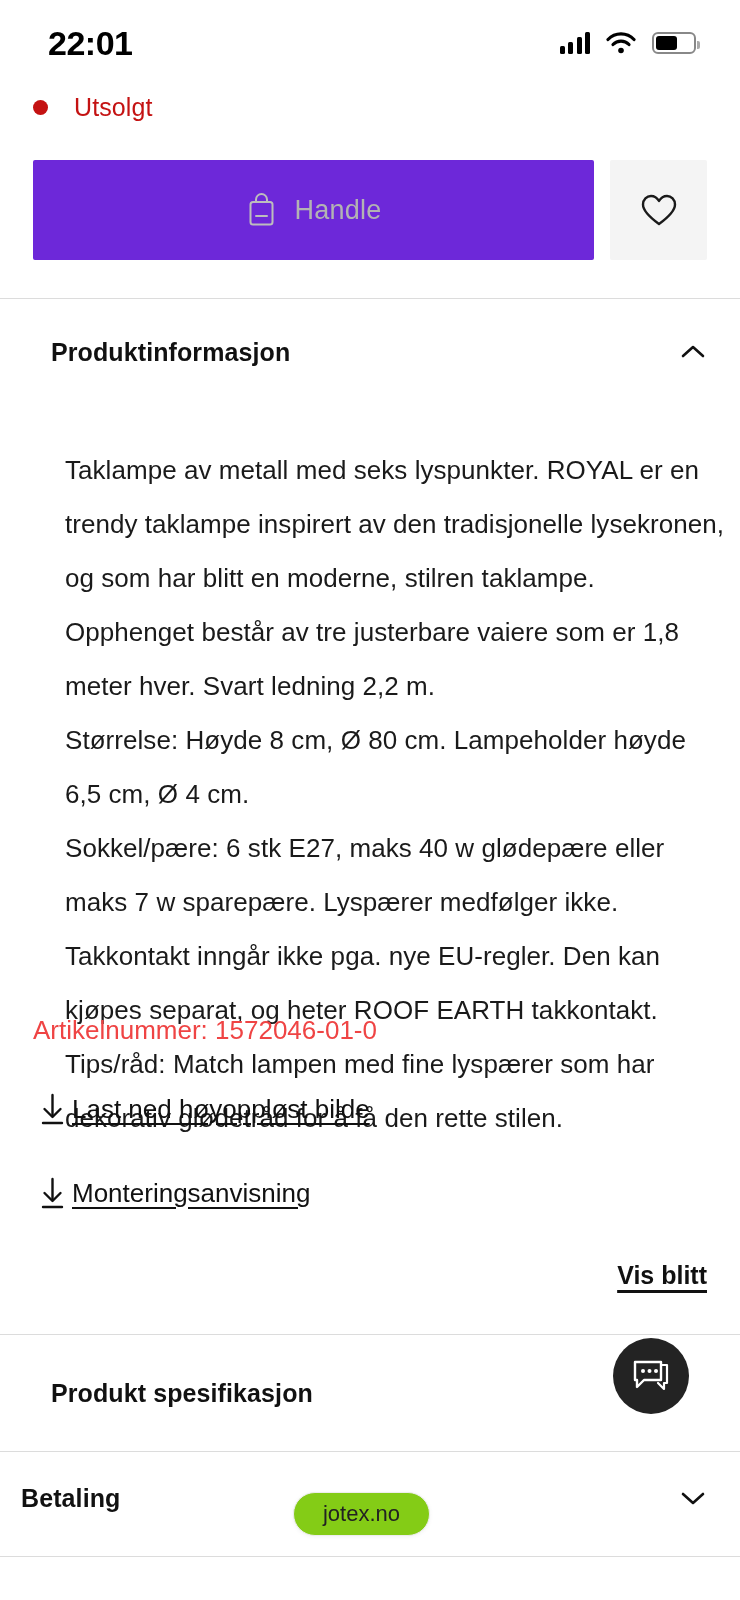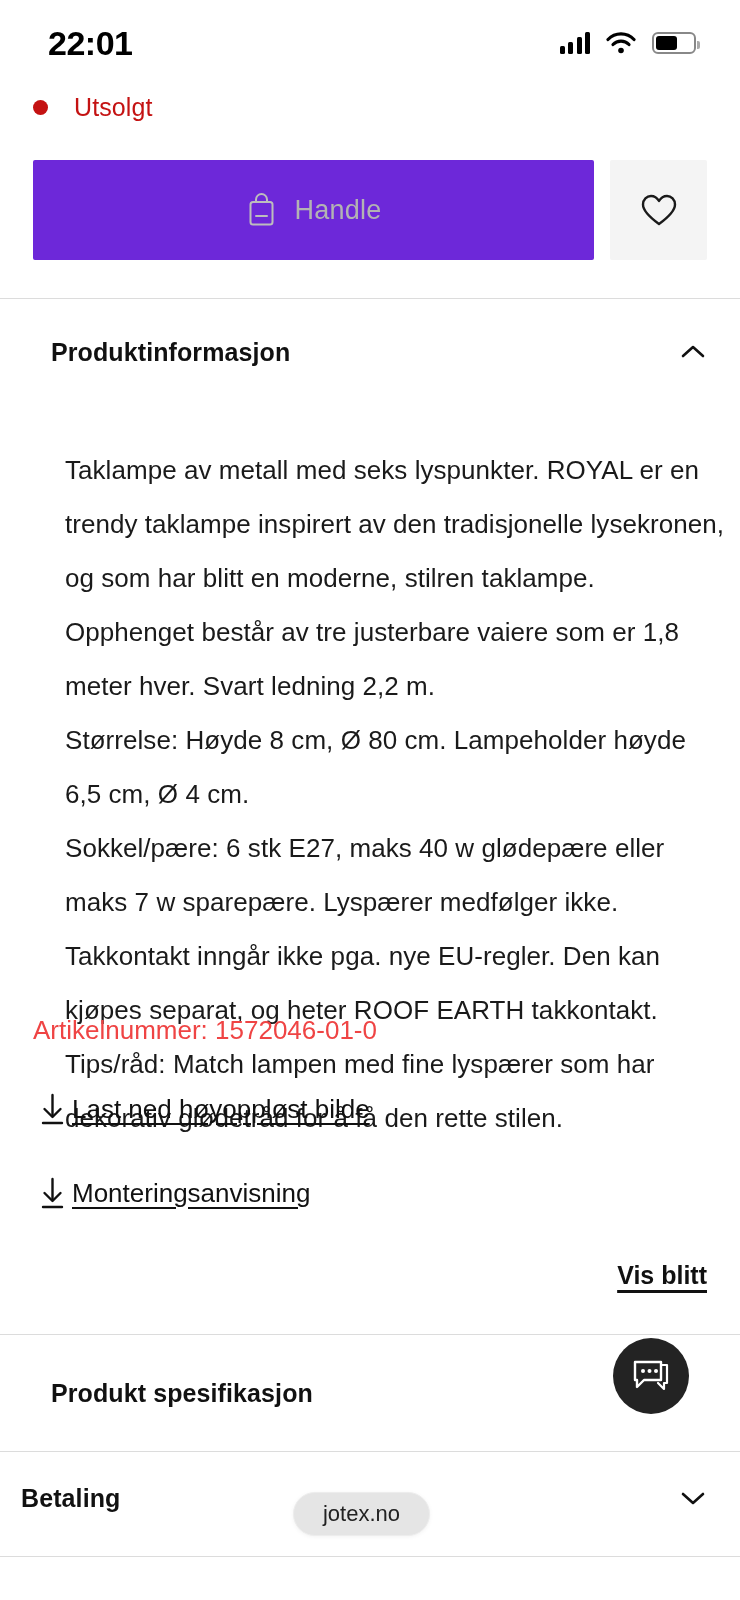--- a/index.html
+++ b/index.html
@@ -120,21 +120,21 @@
     position:absolute; top:1338px; left:613px;
     width:76px; height:76px; border-radius:50%; background:#232323;
     display:flex; align-items:center; justify-content:center; cursor:pointer;
   }
   .chat-icon { width:42px; height:38px; display:block; }
 
   
   .domain-pill {
     position:absolute; top:1492px; left:293px;
     width:137px; height:44px; border-radius:22px;
-    background:#e5e5e5; border:1px solid #ededed;
+    background:#84cc16; border:1px solid #ededed;
     display:flex; align-items:center; justify-content:center;
     box-shadow:0 1px 4px rgba(0,0,0,0.05);
   }
   .domain-text { font-size:22px; color:#222; }
 </style>
 </head>
 <body>
 
 <div class="screen">
 

